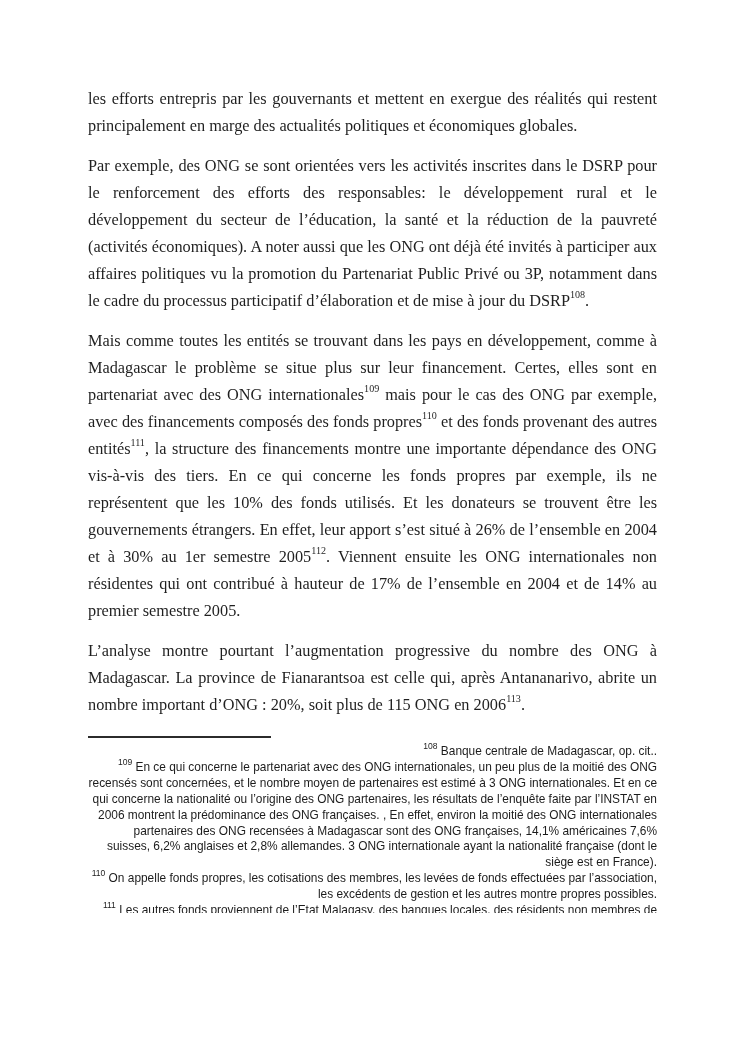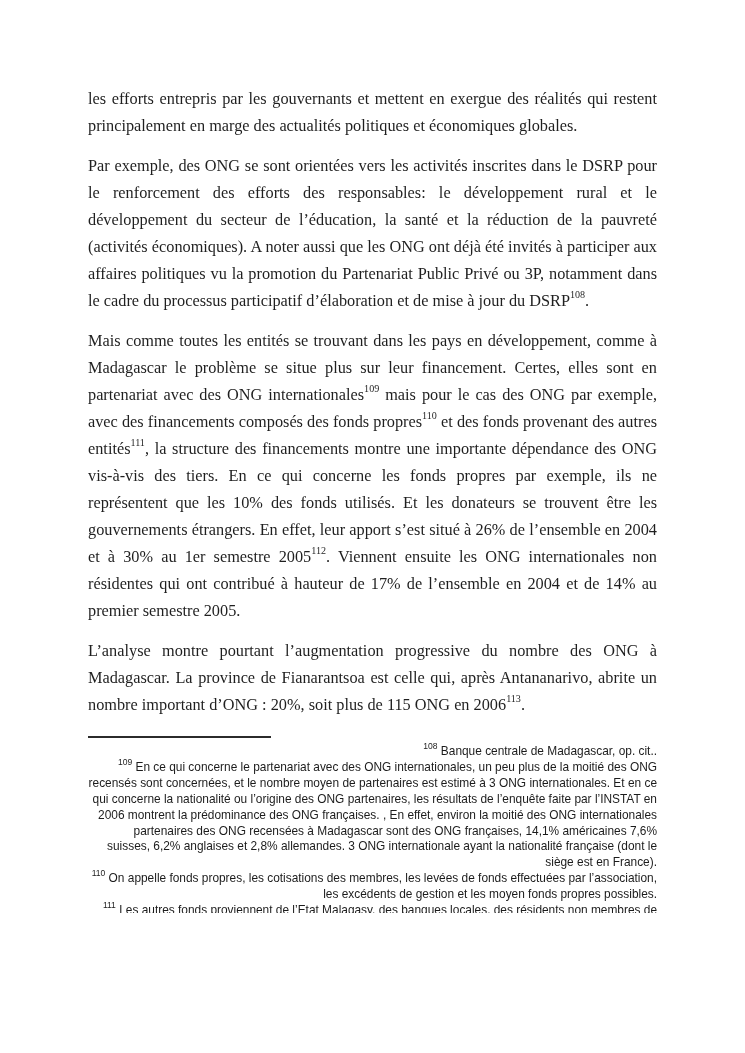--- a/index.html
+++ b/index.html
@@ -93,21 +93,21 @@
   </div>
 
   <div class="footer">
     <div class="footnote-separator"></div>
     <div class="footnotes">
 
       <div class="footnote-item"><sup class="fmark">108</sup><span> Banque centrale de Madagascar, op. cit..</span></div>
 
       <div class="footnote-item"><sup class="fmark">109</sup><span> En ce qui concerne le partenariat avec des ONG internationales, un peu plus de la moitié des ONG recensés sont concernées, et le nombre moyen de partenaires est estimé à 3 ONG internationales. Et en ce qui concerne la nationalité ou l’origine des ONG partenaires, les résultats de l’enquête faite par l’INSTAT en 2006 montrent la prédominance des ONG françaises. , En effet, environ la moitié des ONG internationales partenaires des ONG recensées à Madagascar sont des ONG françaises, 14,1% américaines 7,6% suisses, 6,2% anglaises et 2,8% allemandes. 3 ONG internationale ayant la nationalité française (dont le siège est en France).</span></div>
 
-      <div class="footnote-item"><sup class="fmark">110</sup><span> On appelle fonds propres, les cotisations des membres, les levées de fonds effectuées par l’association, les excédents de gestion et les moyen fonds propres possibles.</span></div>
+      <div class="footnote-item"><sup class="fmark">110</sup><span> On appelle fonds propres, les cotisations des membres, les levées de fonds effectuées par l’association, les excédents de gestion et les autres montre propres possibles.</span></div>
 
       <div class="footnote-item"><sup class="fmark">111</sup><span> Les autres fonds proviennent de l’Etat Malagasy, des banques locales, des résidents non membres de l’association, des Gouvernements étrangers, des bailleurs multilatéraux, des ONG internationales non résidentes et des autres personnes morales ou physiques non résidentes.</span></div>
 
       <div class="footnote-item"><sup class="fmark">112</sup><span> Banque personnes de Madagascar, op. cit.</span></div>
 
       <div class="footnote-item"><sup class="fmark">113</sup><span>Certes.</span></div>
 
     </div>
   </div>
 

